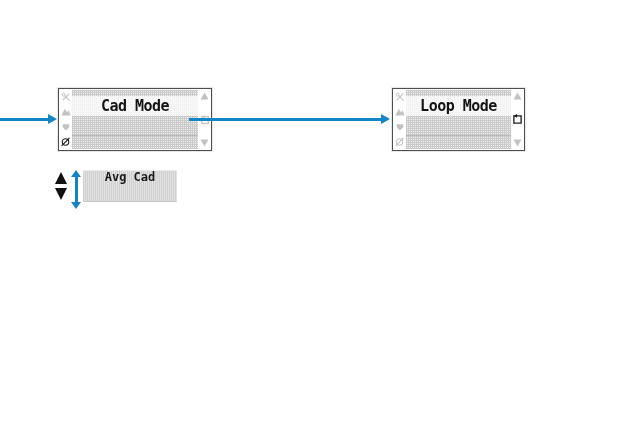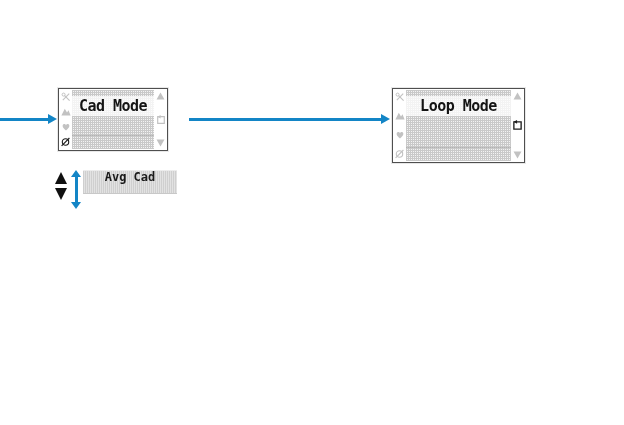--- a/index.html
+++ b/index.html
@@ -57,37 +57,37 @@
   .v-arrow{width:12px;height:39px;}
   .v-arrow .shaft{position:absolute;left:4.5px;top:4px;bottom:4px;width:3px;background:#1385c6;}
   .v-arrow .head-up{position:absolute;left:1px;top:0;width:0;height:0;
     border-left:5px solid transparent;border-right:5px solid transparent;
     border-bottom:7px solid #1385c6;}
   .v-arrow .head-down{position:absolute;left:1px;bottom:0;width:0;height:0;
     border-left:5px solid transparent;border-right:5px solid transparent;
     border-top:7px solid #1385c6;}
 
   .menu-item{
-    width:94px;height:24px;margin-bottom:5px;
+    width:94px;height:32px;margin-bottom:5px;
     background-color:#dadada;
     background-image:repeating-linear-gradient(90deg,#cfcfcf 0 1px,#e2e2e2 1px 2px);
     box-shadow:inset 0 1px 0 #ececec,inset 0 -1px 0 #c8c8c8;
     text-align:center;line-height:14px;font-size:12px;font-weight:bold;
     color:#1a1a1a;letter-spacing:0px;white-space:nowrap;
   }
 </style>
 </head>
 <body>
 
 <div class="abs h-arrow" style="left:0;top:115px;width:57px;">
   <div class="shaft" style="width:48px;"></div>
   <div class="head" style="left:48px;"></div>
 </div>
 
-<div class="abs screen" style="left:58px;top:88px;width:110px;height:63px;">
+<div class="abs screen" style="left:58px;top:88px;width:154px;height:63px;">
   <div class="icon-col">
     <span class="ic">
       <svg width="10" height="10" viewBox="0 0 10 10">
           <circle cx="2.6" cy="2.6" r="1.5" fill="none" stroke="currentColor" stroke-width="1"></circle>
           <path d="M3.6 3.6 L8.6 8.6 M8.2 1.6 L1.8 8.2" stroke="currentColor" stroke-width="1.1" fill="none"></path>
         </svg>
     </span>
     <span class="ic">
       <svg width="10" height="9" viewBox="0 0 10 9">
           <polygon points="0.4,8.6 3.8,1.8 6,5.4 7.5,3.2 9.6,8.6" fill="currentColor"></polygon>
@@ -127,21 +127,21 @@
         </svg>
     </span>
   </div>
 </div>
 
 <div class="abs h-arrow" style="left:189px;top:115px;width:201px;">
   <div class="shaft" style="width:192px;"></div>
   <div class="head" style="left:192px;"></div>
 </div>
 
-<div class="abs screen" style="left:392px;top:88px;width:133px;height:75px;">
+<div class="abs screen" style="left:392px;top:88px;width:133px;height:63px;">
   <div class="icon-col">
     <span class="ic">
       <svg width="10" height="10" viewBox="0 0 10 10">
           <circle cx="2.6" cy="2.6" r="1.5" fill="none" stroke="currentColor" stroke-width="1"></circle>
           <path d="M3.6 3.6 L8.6 8.6 M8.2 1.6 L1.8 8.2" stroke="currentColor" stroke-width="1.1" fill="none"></path>
         </svg>
     </span>
     <span class="ic">
       <svg width="10" height="9" viewBox="0 0 10 9">
           <polygon points="0.4,8.6 3.8,1.8 6,5.4 7.5,3.2 9.6,8.6" fill="currentColor"></polygon>

